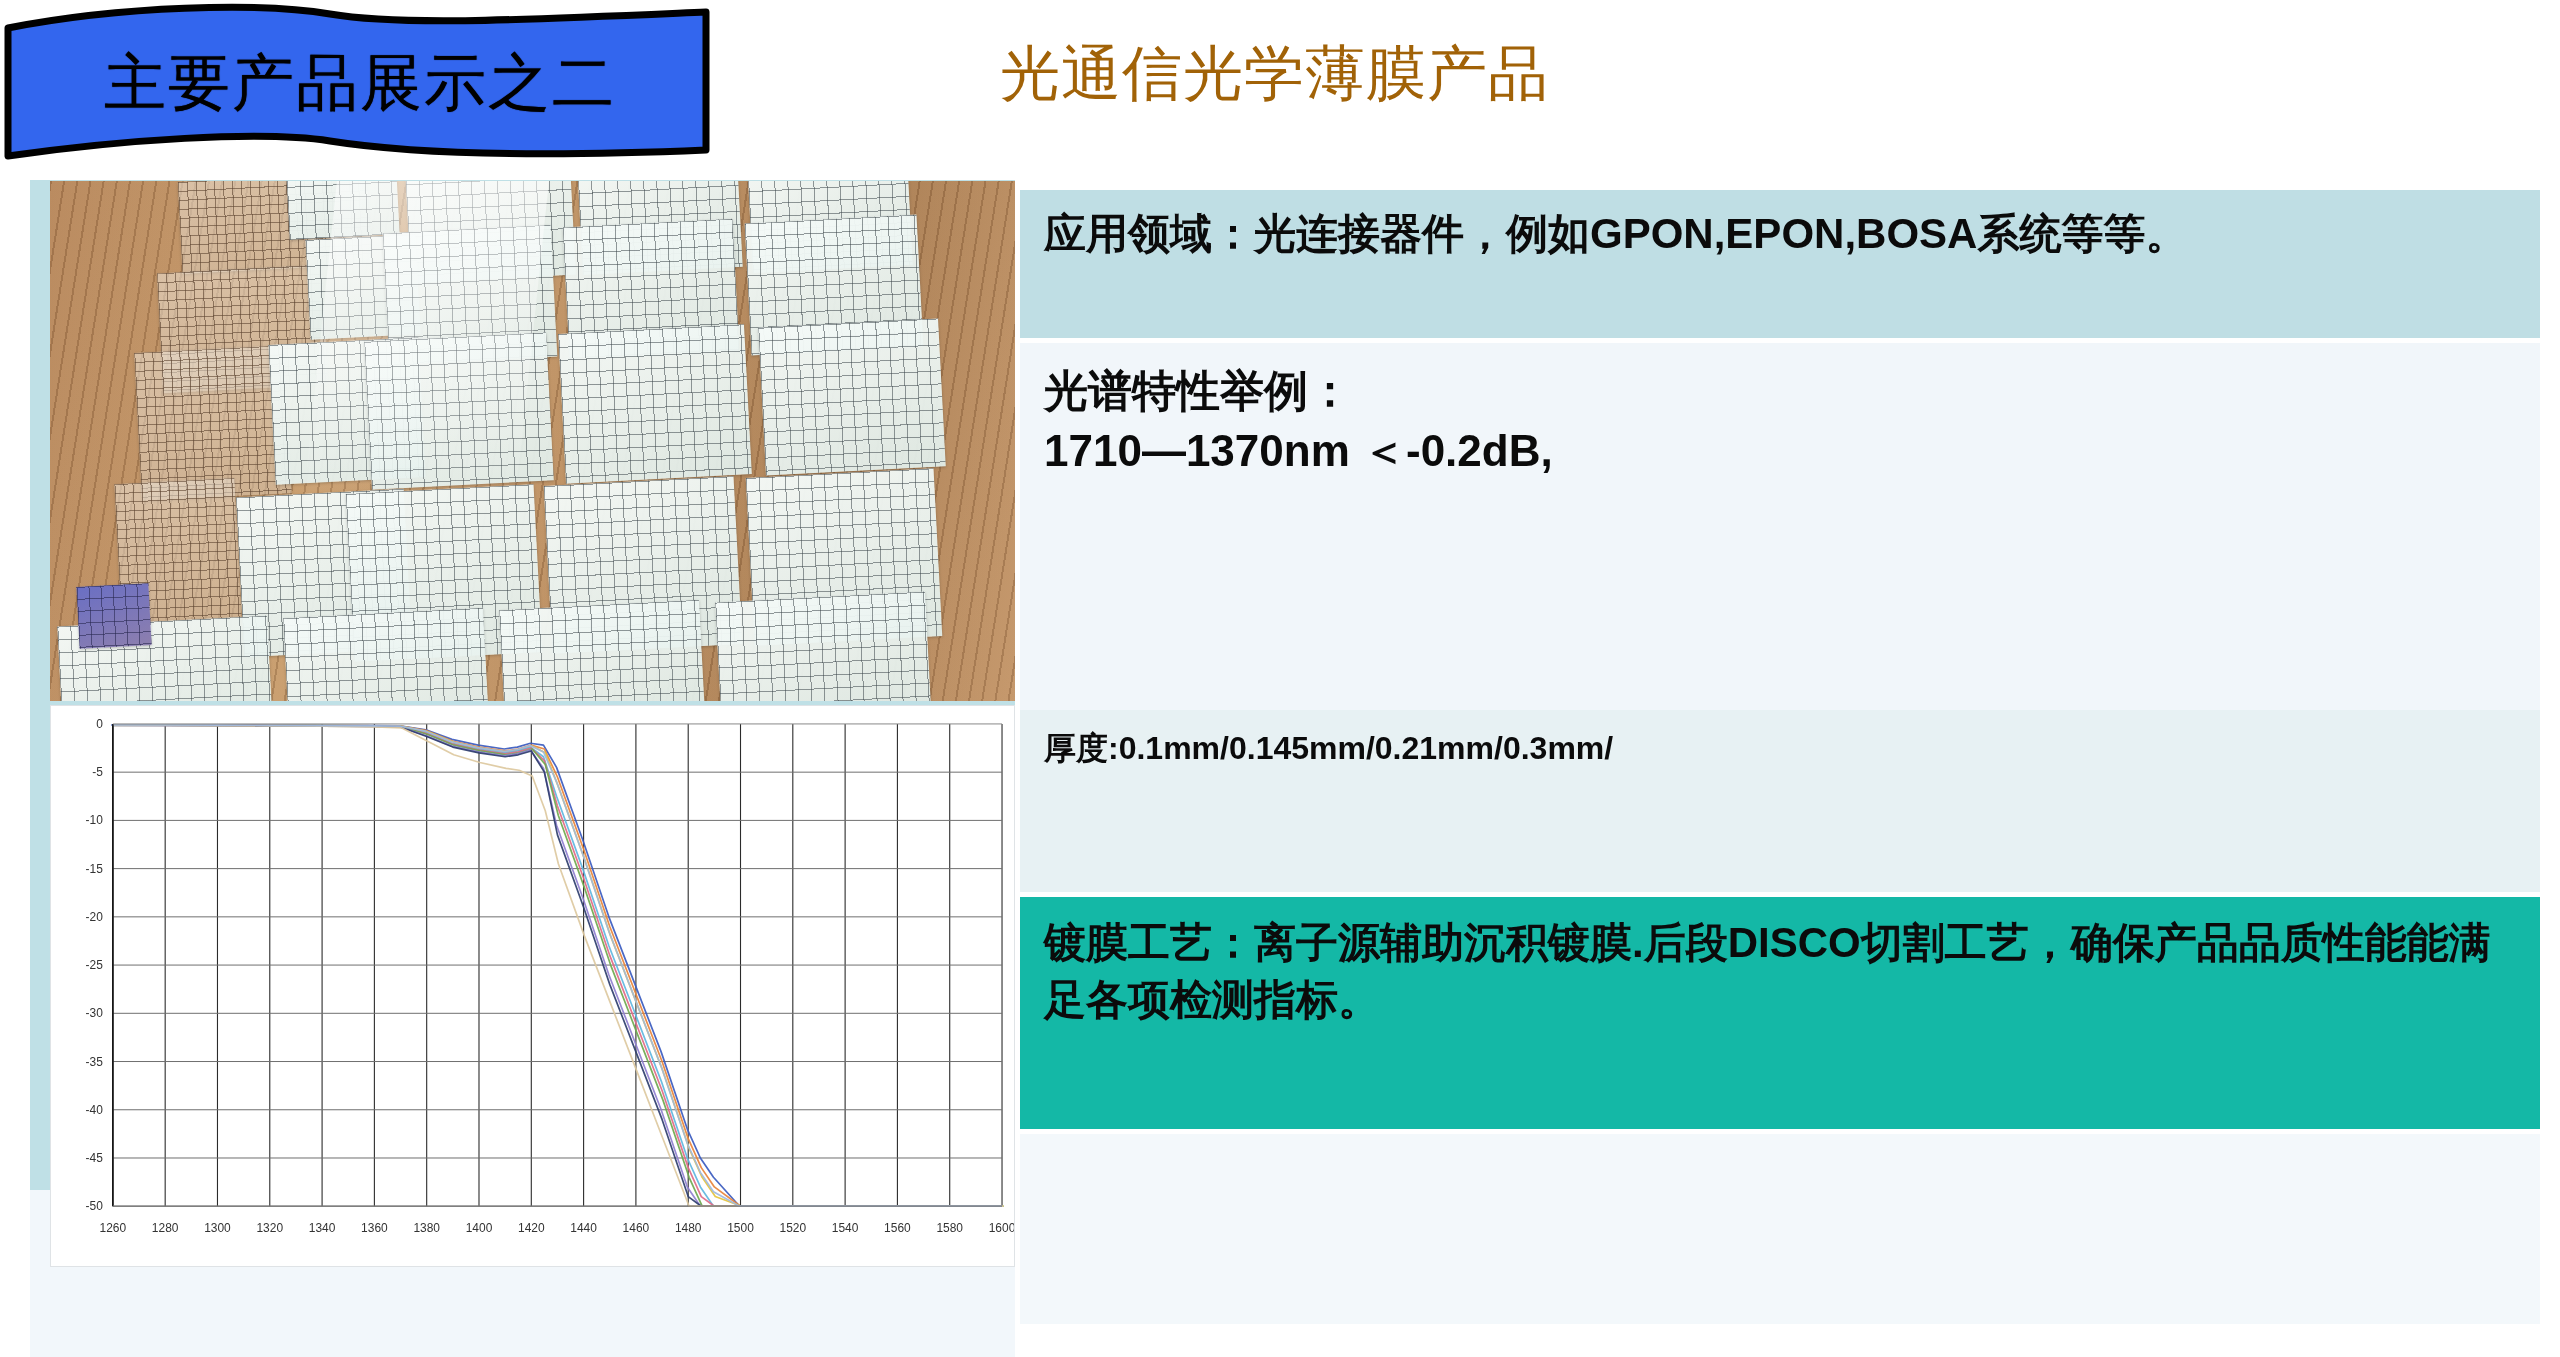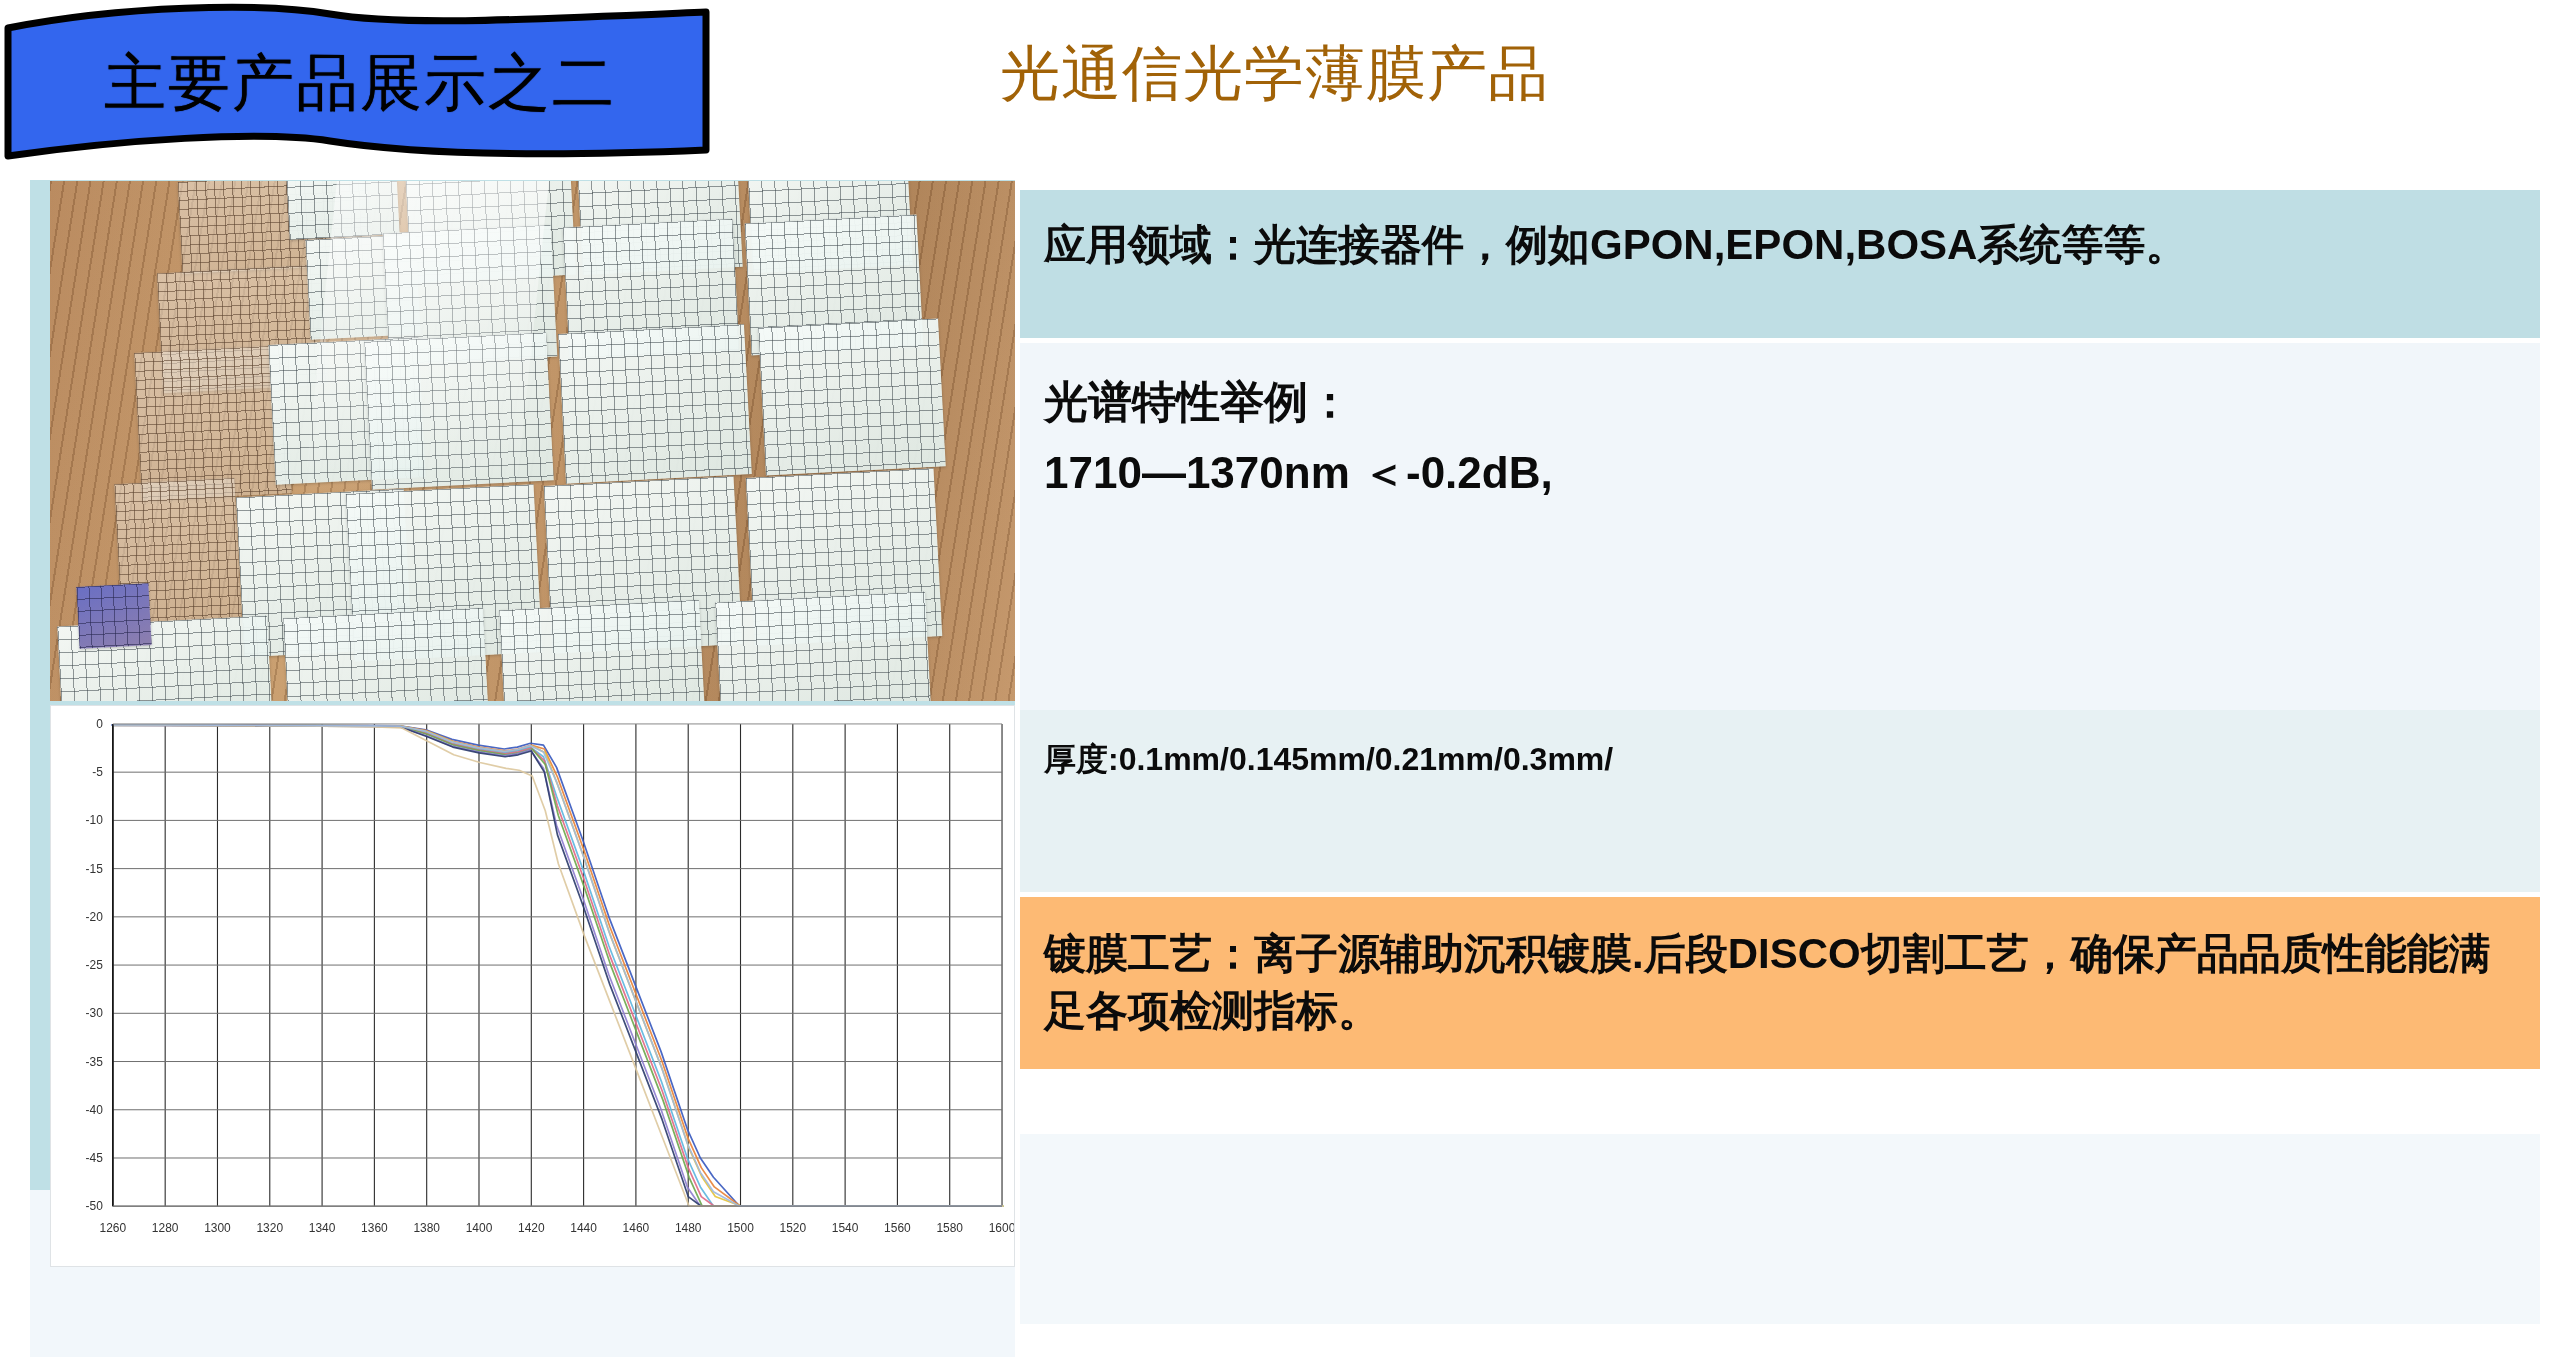--- a/index.html
+++ b/index.html
@@ -86,25 +86,25 @@
   }
   #chart-inner{position:absolute;left:0;top:0;width:100%;height:100%;}
 
   
   .panel{
     position:absolute;left:1020px;width:1520px;
     box-sizing:border-box;
     padding:18px 24px 10px 24px;
     color:#0b0b0b;font-weight:bold;
   }
-  .panel .line{white-space:nowrap;margin-top:11px;}
+  .panel .line{white-space:nowrap;}
   #panel-1{top:190px;height:148px;background:#bfdee4;}
   #panel-2{top:343px;height:432px;background:#f1f6fa;}
   #panel-3{top:710px;height:182px;background:#e7f1f3;}
-  #panel-4{top:897px;height:172px;background:#fdba74;}
+  #panel-4{top:897px;height:232px;background:#14b8a6;}
   #panel-5{top:1134px;height:190px;background:#f3f8fb;}
 
   #panel-1 .line{font-size:42px;line-height:1.25;}
   #panel-2 .line{font-size:44px;line-height:1.36;}
   #panel-3 .line{font-size:32px;line-height:1.3;}
   #panel-4 .line{font-size:42px;line-height:1.35;white-space:normal;}
 </style>
 </head>
 <body>
 

